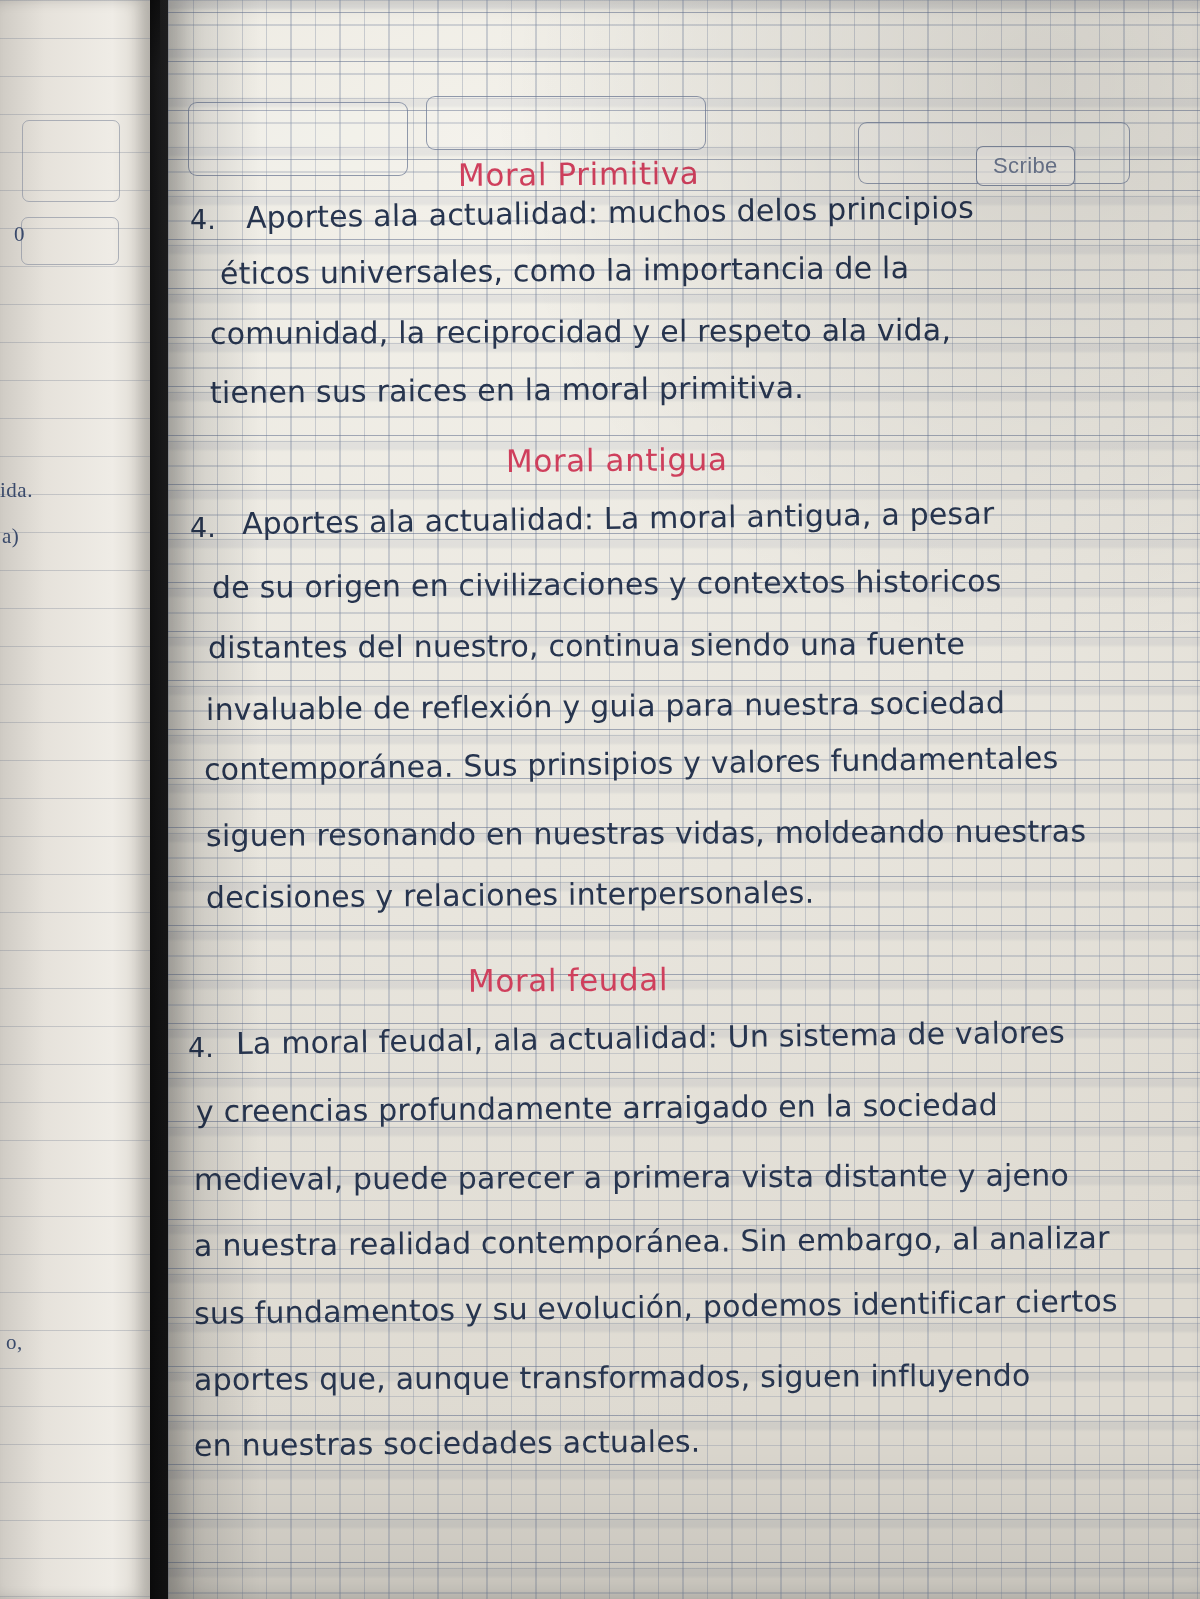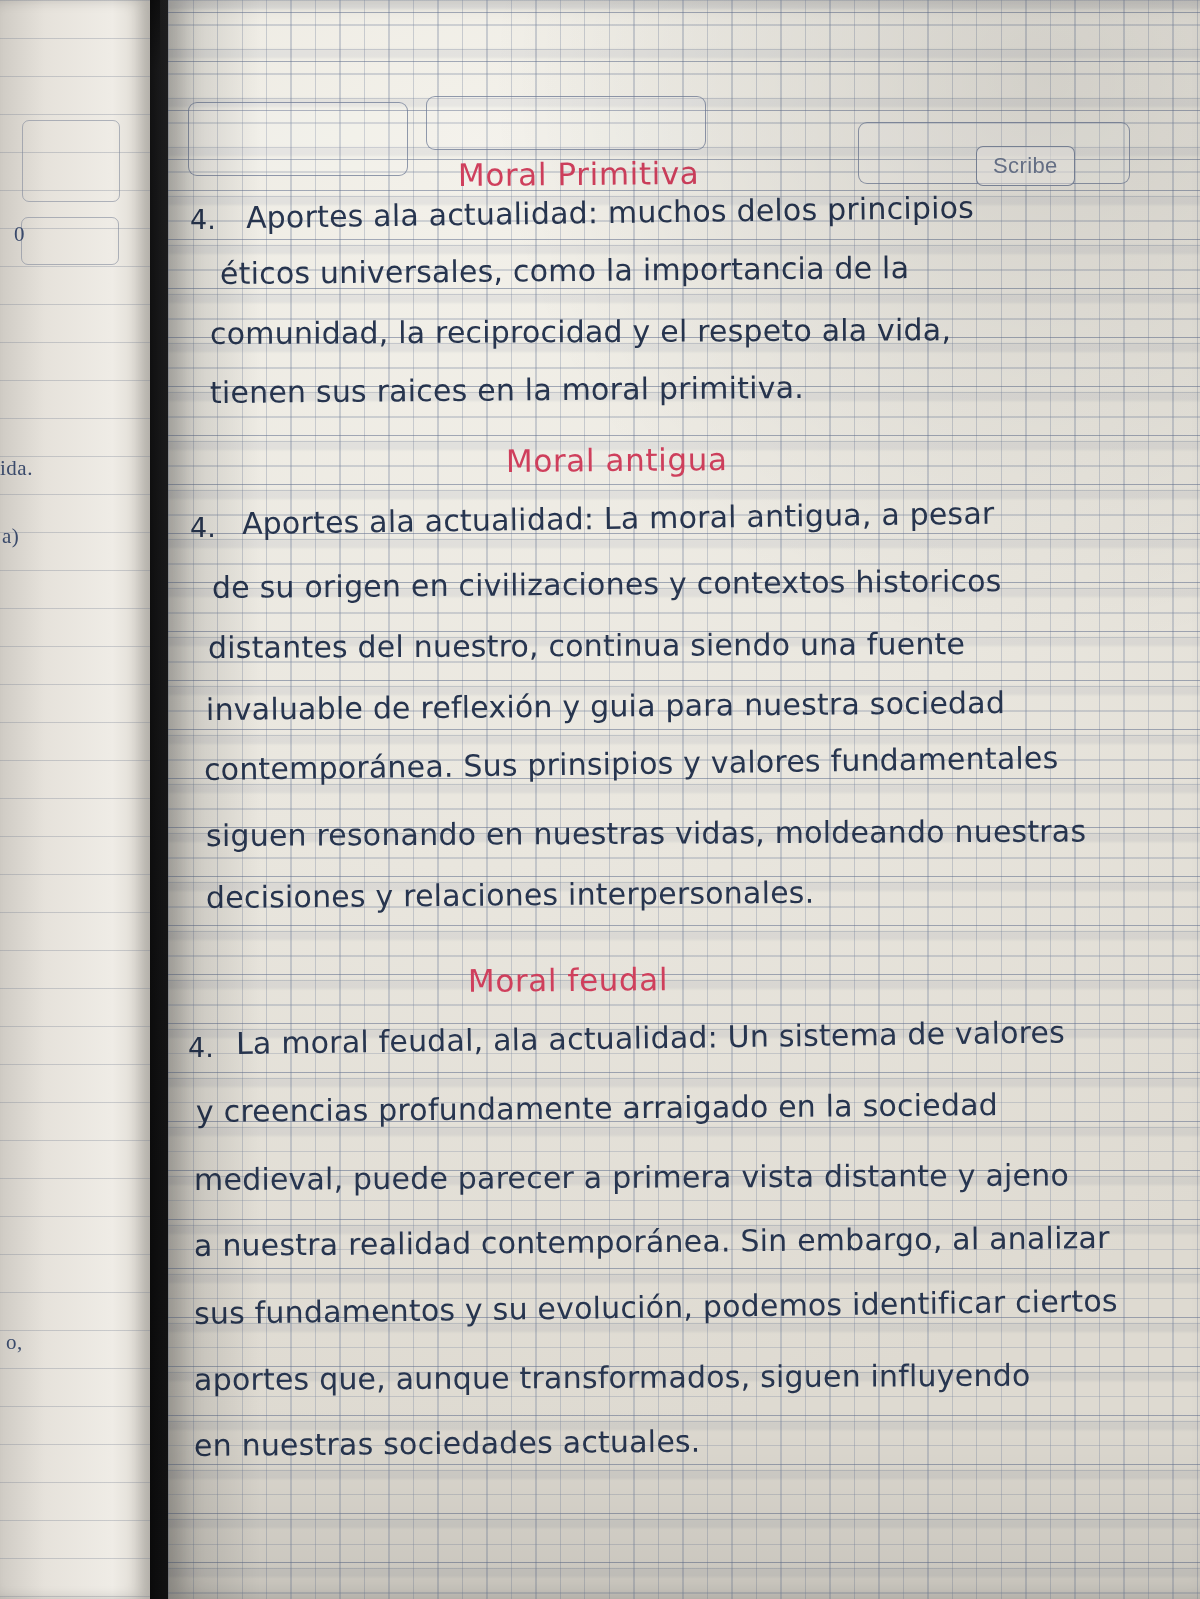--- a/index.html
+++ b/index.html
@@ -266,21 +266,21 @@
     <div class="folder-text">
       <div>Dis...</div>
 
     </div>
   </div>
 
   <div class="left-page">
     <div class="lines"></div>
     <div class="boxes"></div>
     <div class="left-snippet" style="top:222px;left:14px;">0</div>
-    <div class="left-snippet" style="top:456px;left:0px;">ida.</div>
+    <div class="left-snippet" style="top:478px;left:0px;">ida.</div>
     <div class="left-snippet" style="top:524px;left:2px;">a)</div>
     <div class="left-snippet" style="top:1330px;left:6px;">o,</div>
   </div>
 
   <div class="spine"></div>
 
   <div class="main-page">
     <div class="grid"></div>
     <div class="ruled"></div>
     <div class="ghost"></div>

